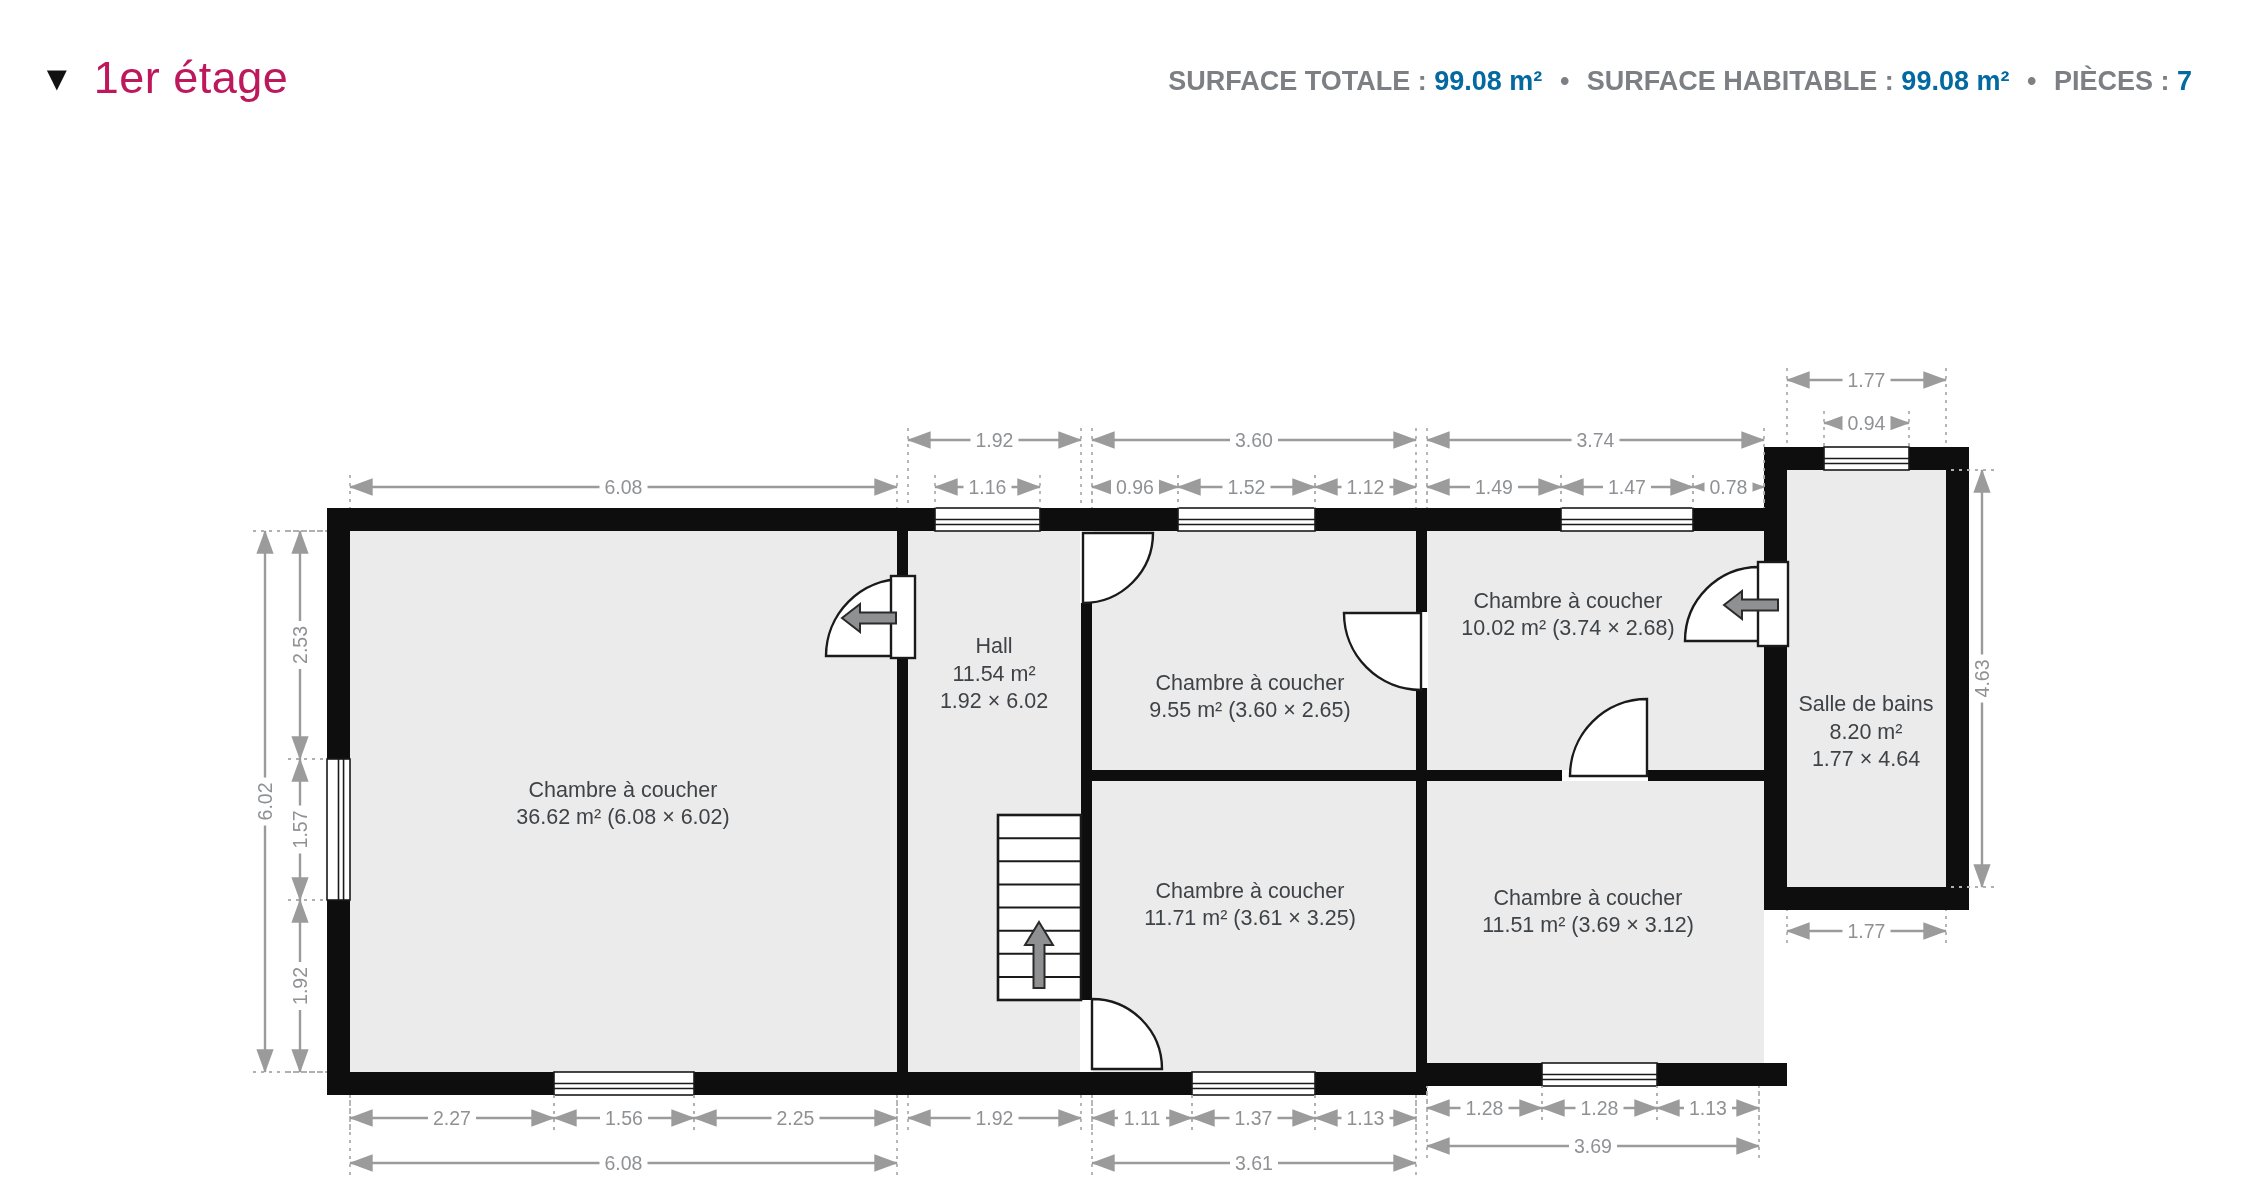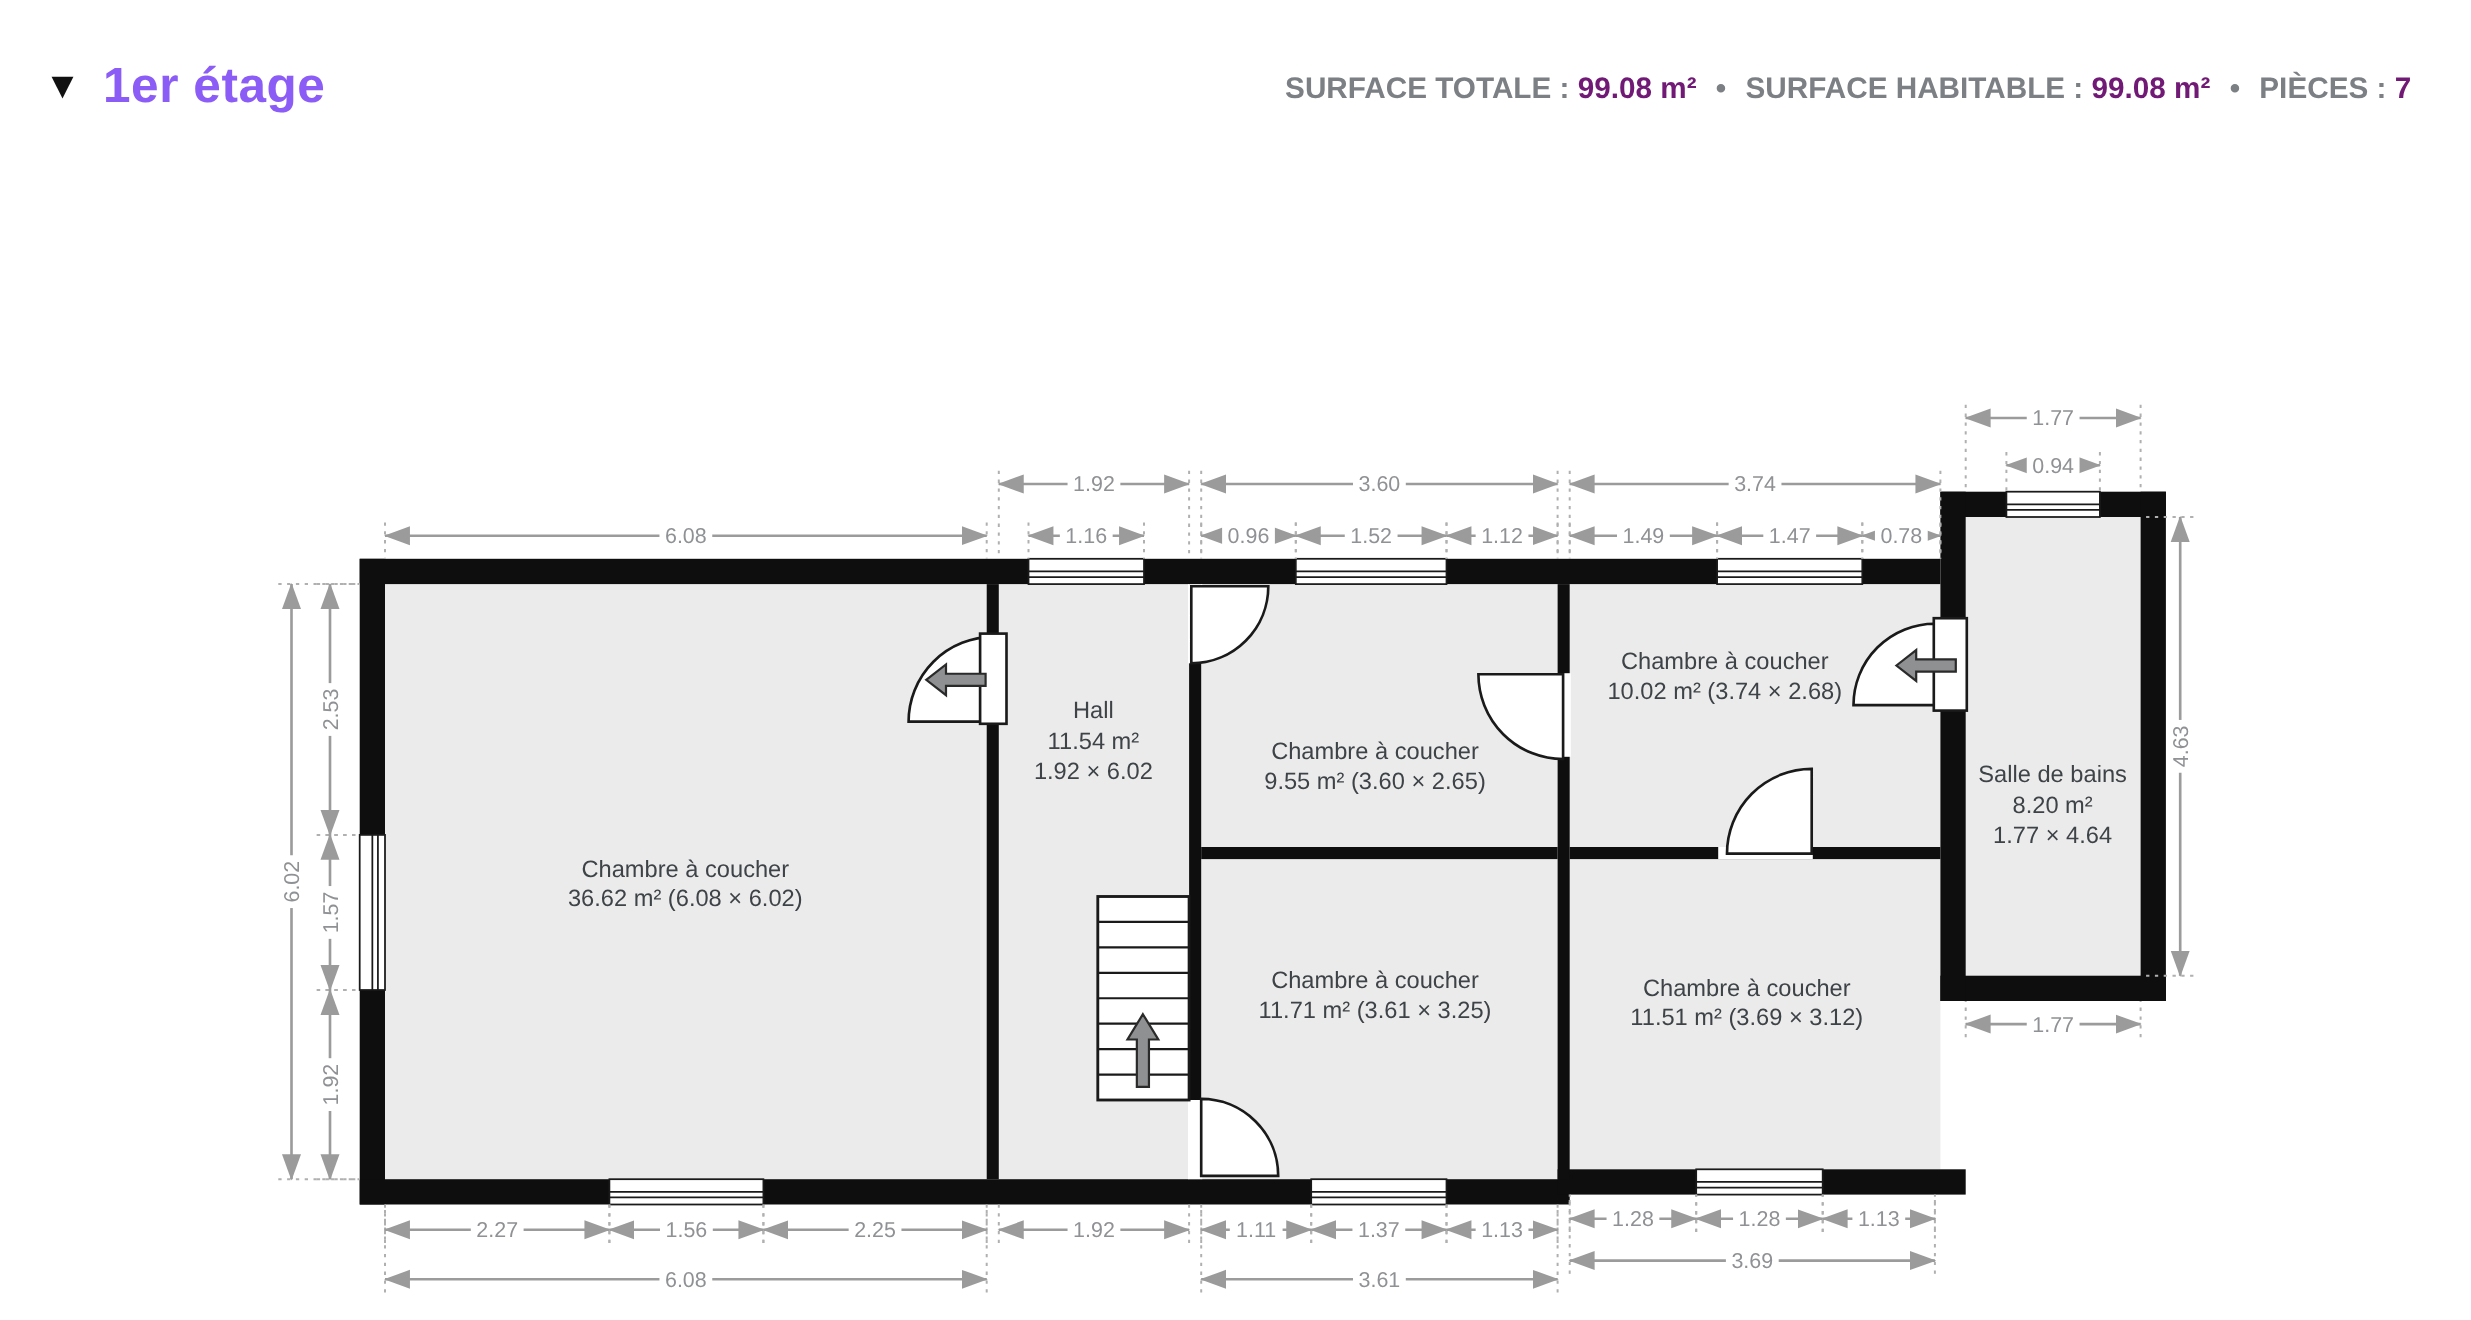--- a/index.html
+++ b/index.html
@@ -3,24 +3,24 @@
 <meta charset="utf-8">
 <style>
   html,body{margin:0;padding:0;background:#ffffff;}
   body{width:2246px;height:1200px;position:relative;overflow:hidden;
        font-family:"Liberation Sans", sans-serif;}
   .topbar{position:absolute;left:0;top:0;width:2246px;display:flex;
           justify-content:space-between;align-items:baseline;
           padding:52px 54px 0 40px;box-sizing:border-box;}
   .title-row{display:flex;align-items:center;gap:20px;cursor:pointer;}
   .collapse-tri{font-size:34px;color:#111;line-height:1;}
-  .floor-title{font-size:45px;font-weight:bold;color:#8b5cf6;letter-spacing:0.5px;}
+  .floor-title{font-size:45px;font-weight:normal;color:#be185d;letter-spacing:0.5px;}
   .stats{font-size:27px;font-weight:bold;white-space:nowrap;}
   .stats .lbl{color:#7c8084;margin-top:28px;}
-  .stats .val{color:#701a75;}
+  .stats .val{color:#0369a1;}
   .stats .sep{color:#7c8084;padding:0 10px;}
   #plan-wrap{position:absolute;left:0;top:0;width:2246px;height:1200px;}
   svg text{font-family:"Liberation Sans", sans-serif;}
 </style>
 </head>
 <body>
 
 <div id="plan-wrap">
   <svg id="plan-svg" width="2246" height="1200" viewBox="0 0 2246 1200" xmlns="http://www.w3.org/2000/svg">
     <defs>

